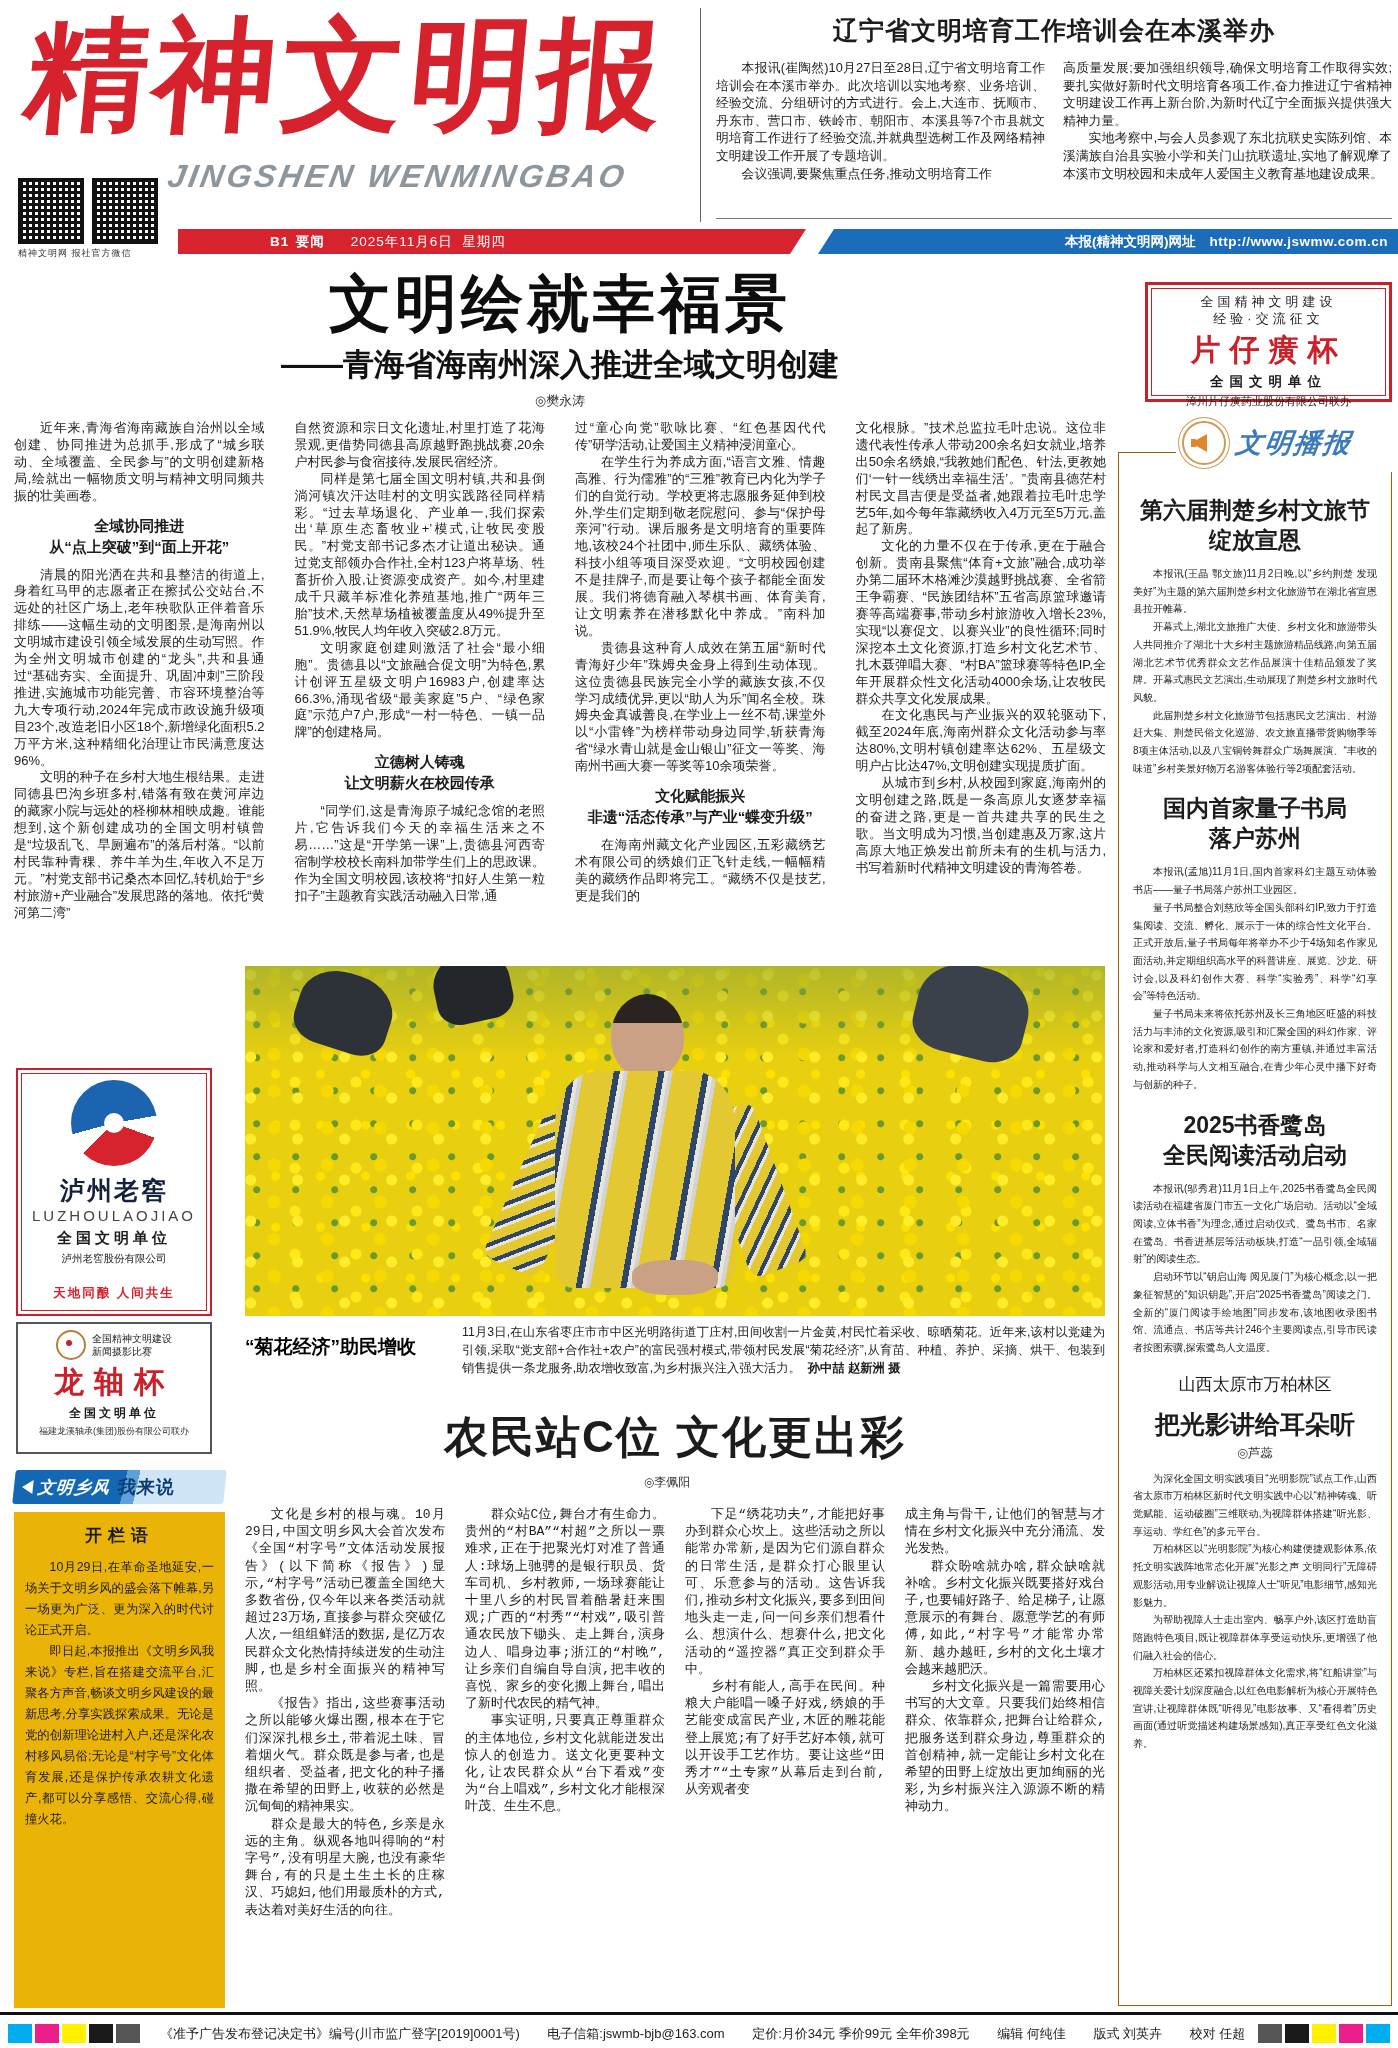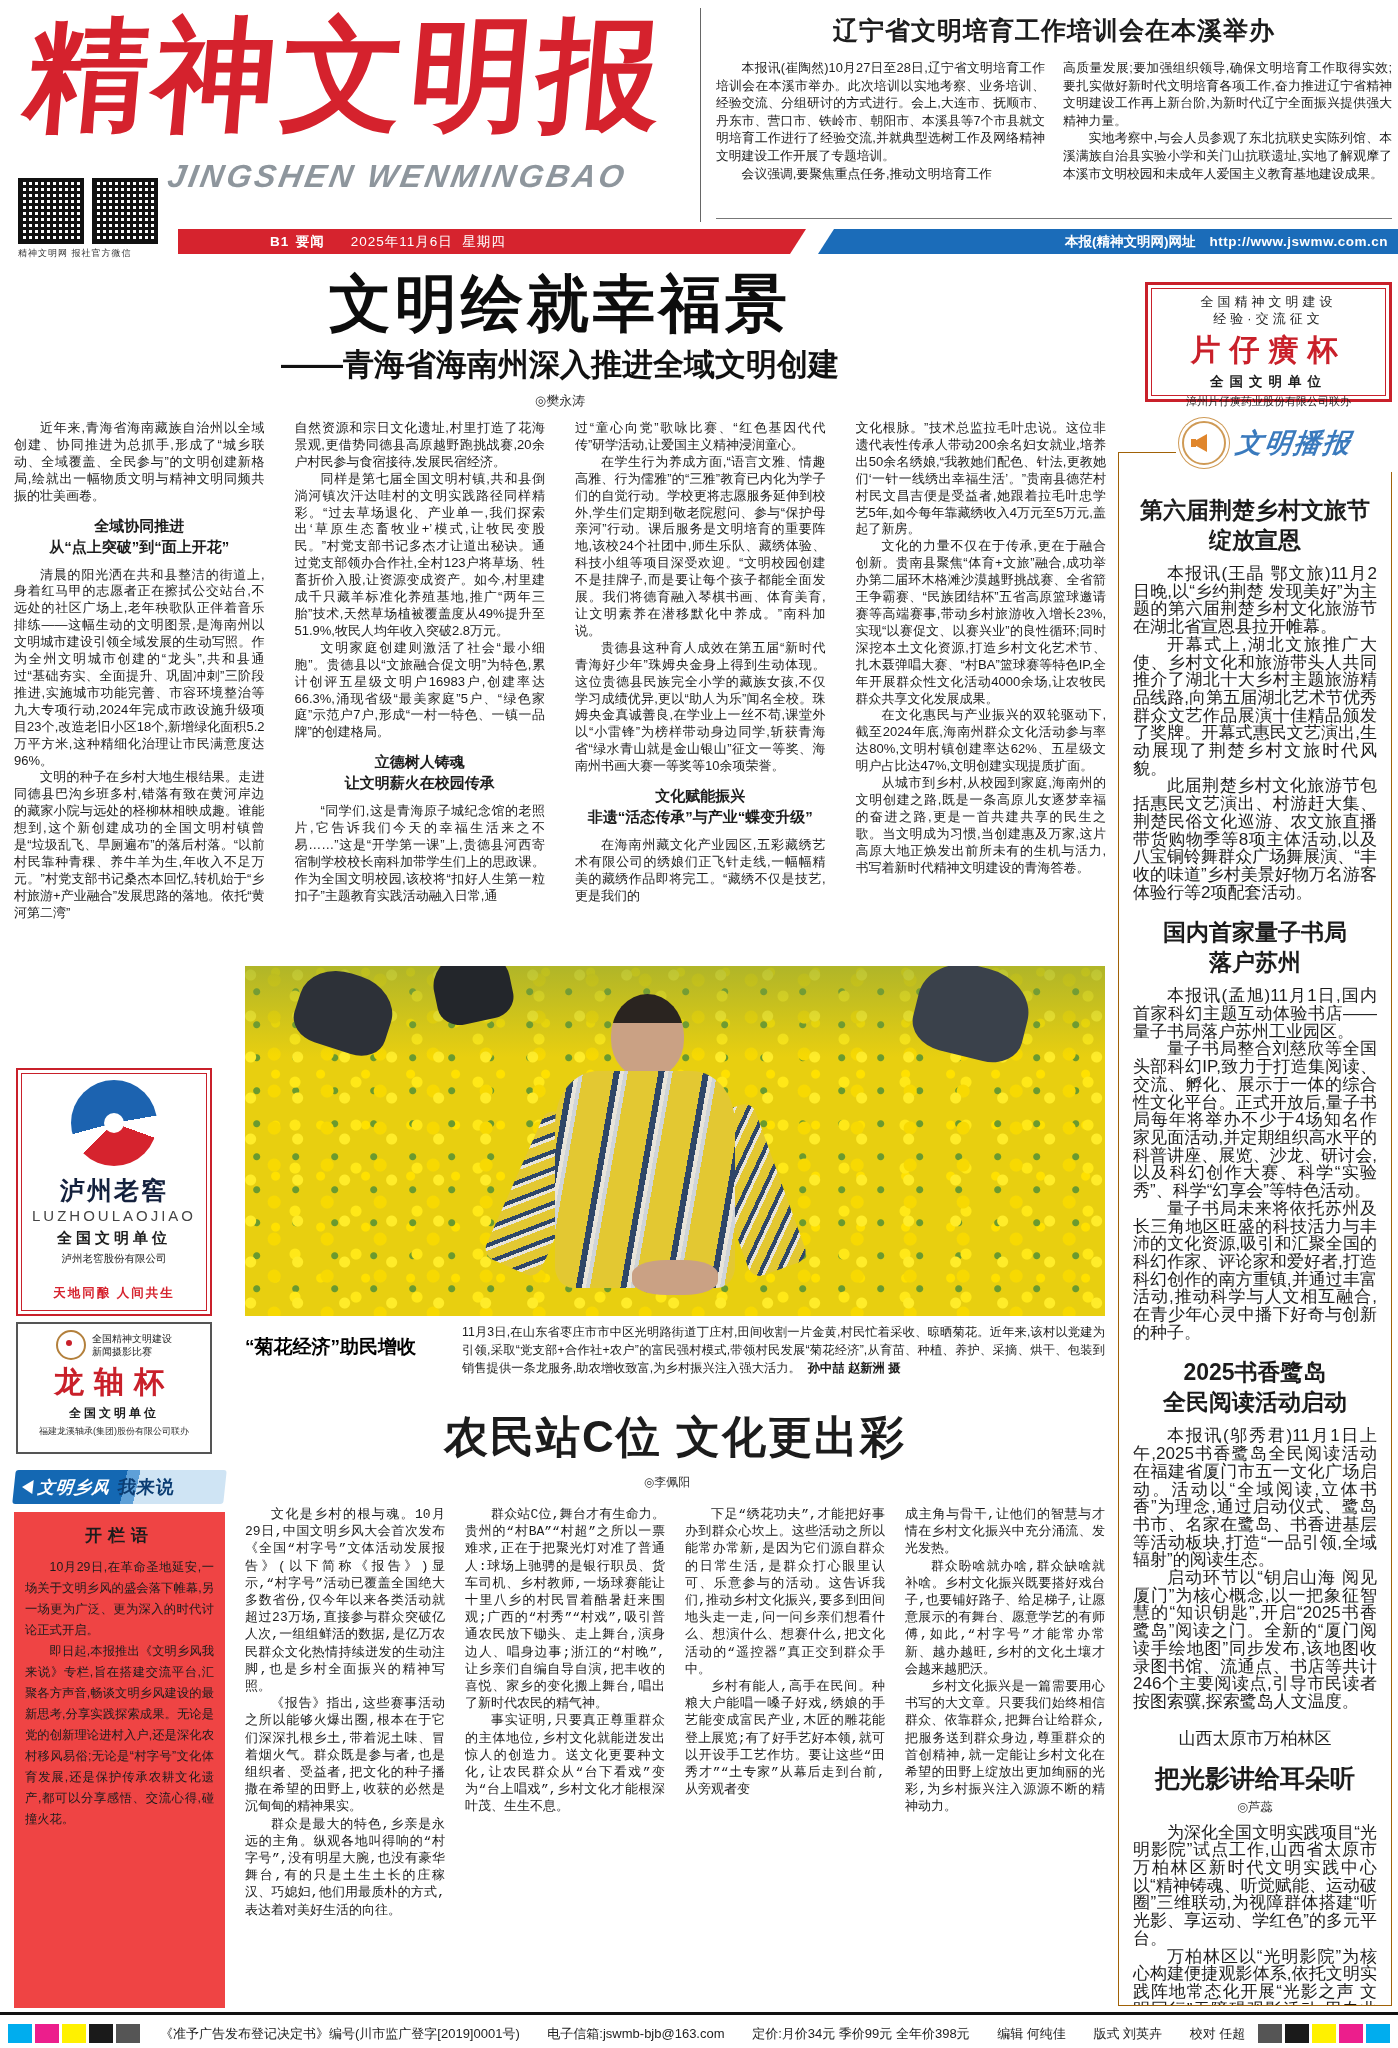--- a/index.html
+++ b/index.html
@@ -102,21 +102,21 @@
   .lz-co{font-size:9px;margin-top:3px;color:#333;padding:0 6px;}
 
   
   .ribbon{left:14px;top:1470px;width:211px;height:34px;
     background:linear-gradient(97deg,#1468b3 0 52%,#5ea0d8 52% 58%,#cfe4f4 58% 100%);
     display:flex;align-items:center;transform:skewX(-6deg);border-radius:3px;}
   .ribbon .nib{width:0;height:0;border-top:7px solid transparent;border-bottom:7px solid transparent;
     border-right:11px solid #fff;margin:0 5px 0 8px;}
   .ribbon .ra{color:#fff;font-weight:bold;font-style:italic;font-size:17px;letter-spacing:1px;}
   .ribbon .rb{color:#0b3d73;font-weight:900;font-size:18px;margin-left:8px;letter-spacing:1px;}
-  .kl-panel{left:14px;top:1512px;width:211px;height:496px;background:#ef4444;box-sizing:border-box;
+  .kl-panel{left:14px;top:1512px;width:211px;height:496px;background:#eab308;box-sizing:border-box;
     padding:12px 11px;overflow:hidden;}
   .kl-title{text-align:center;font-size:17px;font-weight:900;letter-spacing:6px;margin-bottom:10px;}
   .kl-panel p{font-size:12.3px;line-height:21px;}
 
   
   .bot-head{left:245px;top:1408px;width:860px;text-align:center;font-size:44px;font-weight:900;letter-spacing:2px;}
   .bot-byline{left:237px;top:1474px;width:860px;text-align:center;font-size:12px;color:#333;}
   .bot-cols{left:245px;top:1506px;width:860px;height:506px;display:flex;gap:20px;}
   .bcol{flex:1;font-size:13px;line-height:17.2px;overflow:hidden;font-family:Liberation Mono, monospace;}
 
@@ -134,21 +134,21 @@
   .sb-logo{left:1176px;top:414px;width:220px;height:58px;background:#fff;display:flex;align-items:center;}
   .bobao-circle{width:40px;height:40px;border:2px solid #cf9a55;border-radius:50%;position:relative;
     box-shadow:0 0 0 3px #fff,0 0 0 4px #cf9a55;background:#fff;flex:0 0 auto;margin-left:6px;}
   .bobao-horn{position:absolute;left:7px;top:11px;width:0;height:0;border-top:9px solid transparent;
     border-bottom:9px solid transparent;border-right:16px solid #e0862c;}
   .bobao-horn::after{content:"";position:absolute;left:0;top:-4px;width:5px;height:8px;background:#e0862c;}
   .sb-logo-text{font-family:"Liberation Serif","DejaVu Serif",serif;font-size:27px;font-weight:900;
     font-style:italic;color:#3a7abd;margin-left:10px;letter-spacing:2px;transform:skewX(-8deg);white-space:nowrap;}
   .sb-art{margin-bottom:16px;}
   .sb-h{text-align:center;font-size:23px;font-weight:900;line-height:30px;margin:8px 0 10px 0;}
-  .sb-box p{font-size:17px;line-height:17.7px;}
+  .sb-box p{font-size:10px;line-height:17.7px;}
   .sb-kicker{text-align:center;font-size:17px;font-weight:normal;margin-top:10px;}
   .sb-h2{text-align:center;font-size:25px;font-weight:900;line-height:30px;margin:13px 0 6px 0;}
   .sb-byline{text-align:center;font-size:12.5px;margin-bottom:8px;color:#333;}
 
   
   .foot-rule{left:0;top:2012px;width:1398px;height:0;border-top:3px solid #111;}
   .footer{left:0;top:2019px;width:1398px;height:29px;display:flex;align-items:center;}
   .cmyk{display:flex;gap:3px;margin:0 8px;}
   .cmyk i{display:block;width:24px;height:19px;}
   .foot-text{flex:1;text-align:center;font-size:13px;white-space:nowrap;overflow:hidden;}

